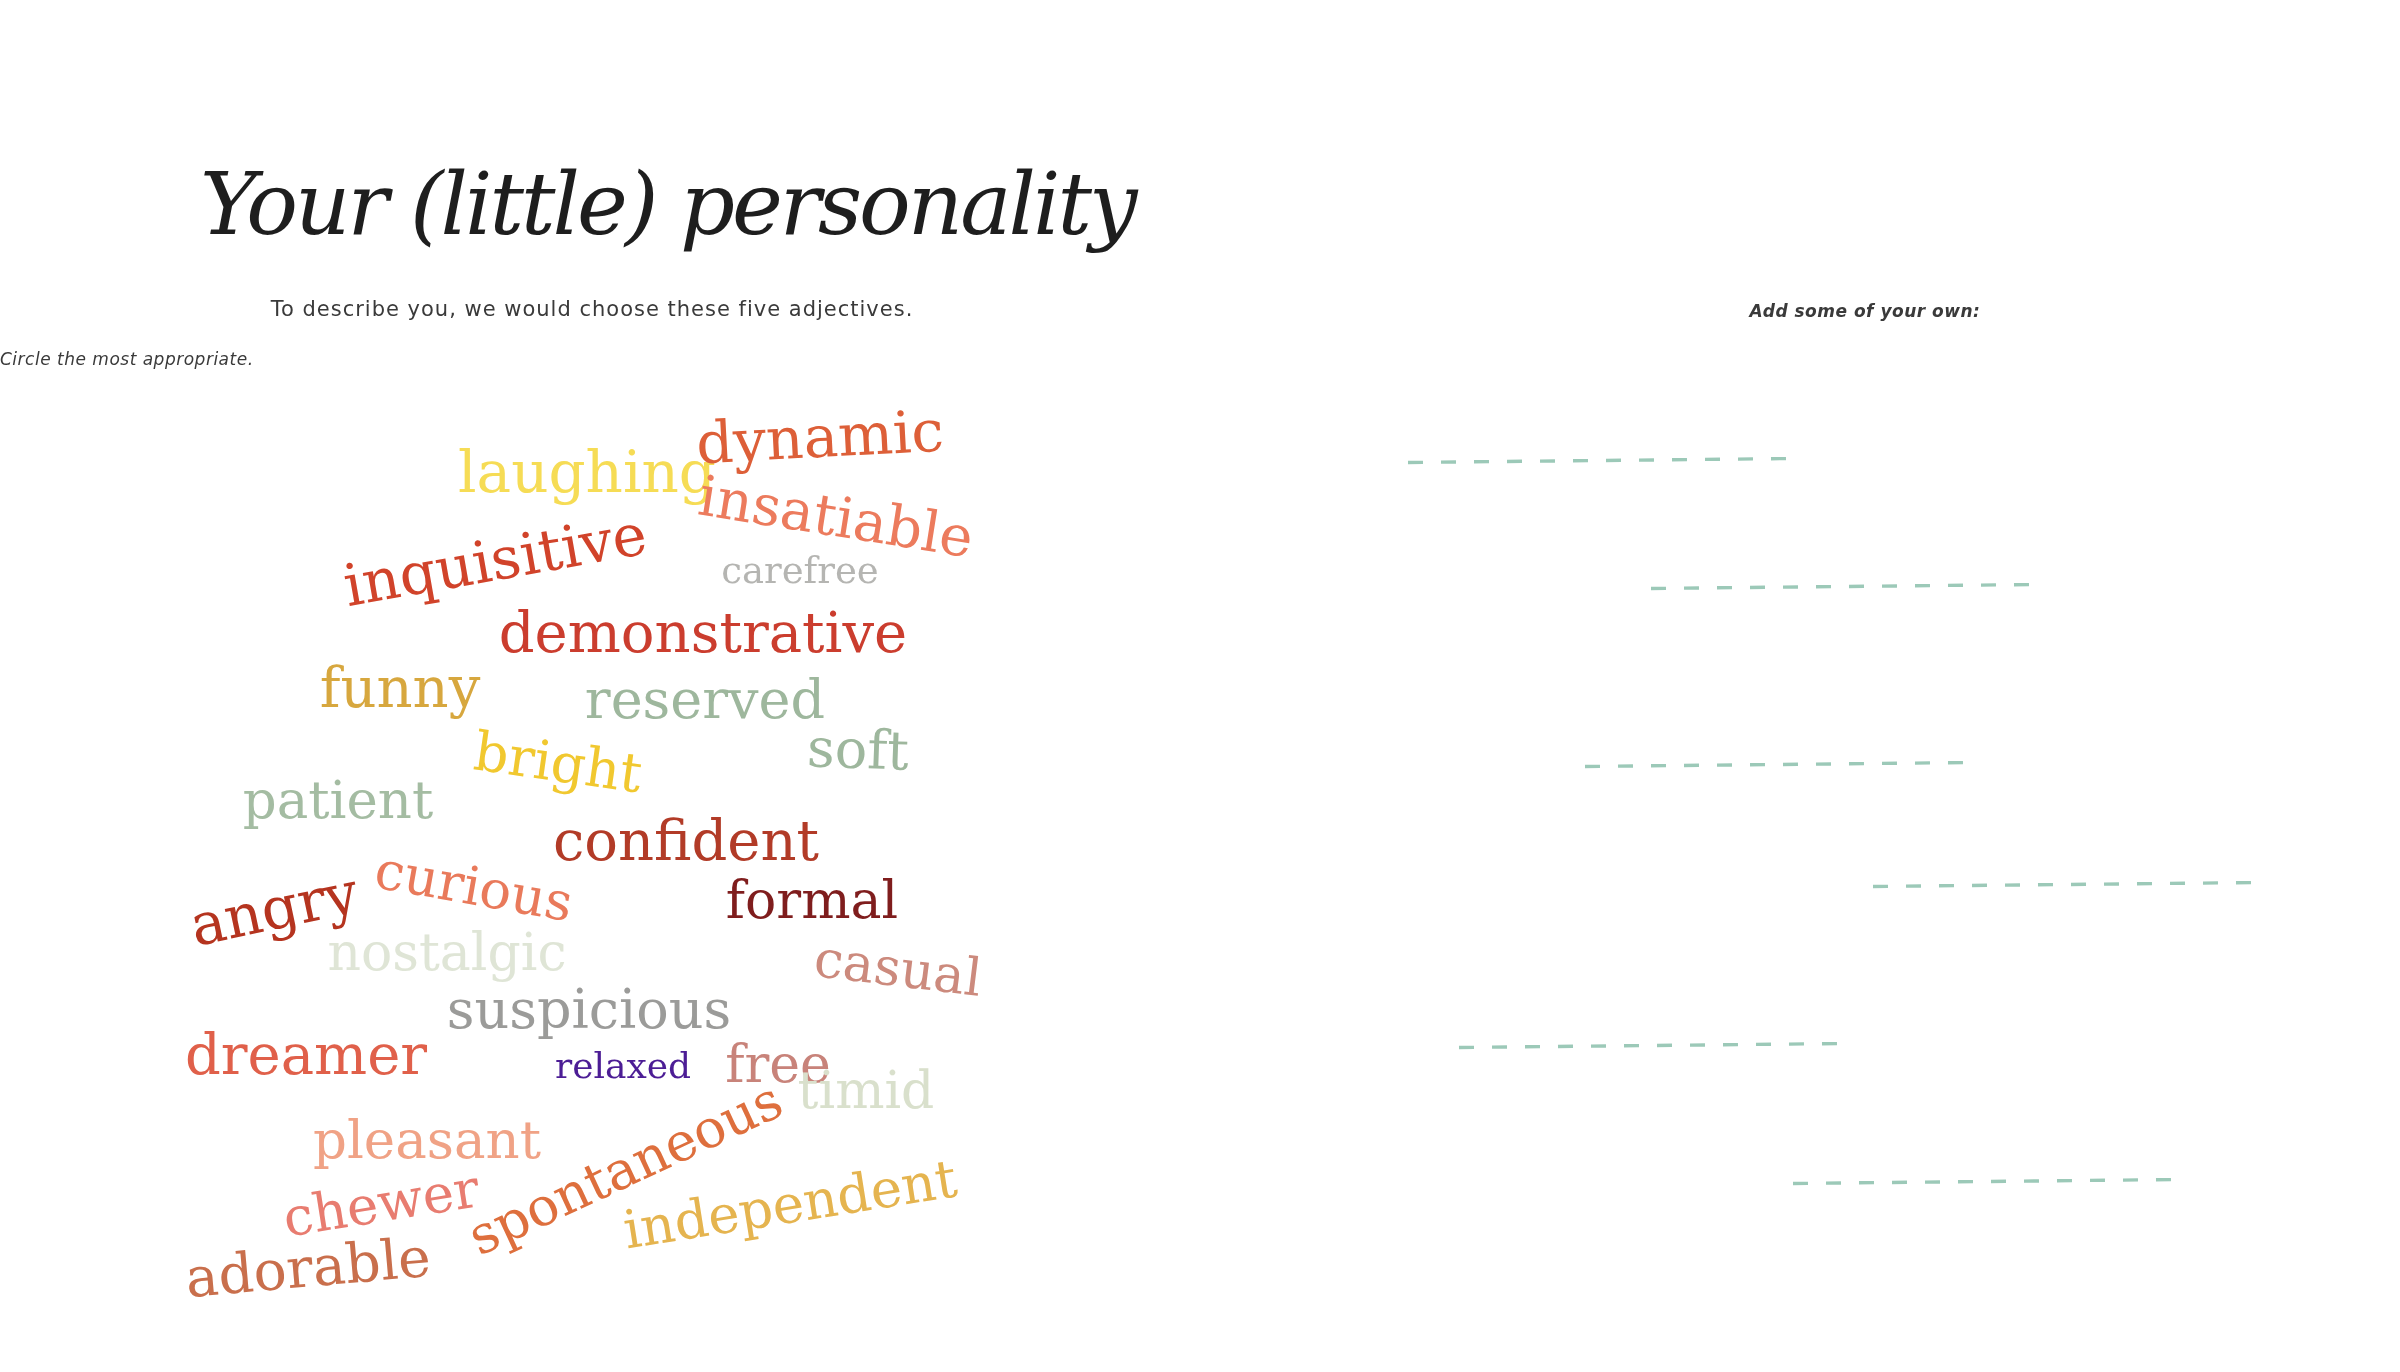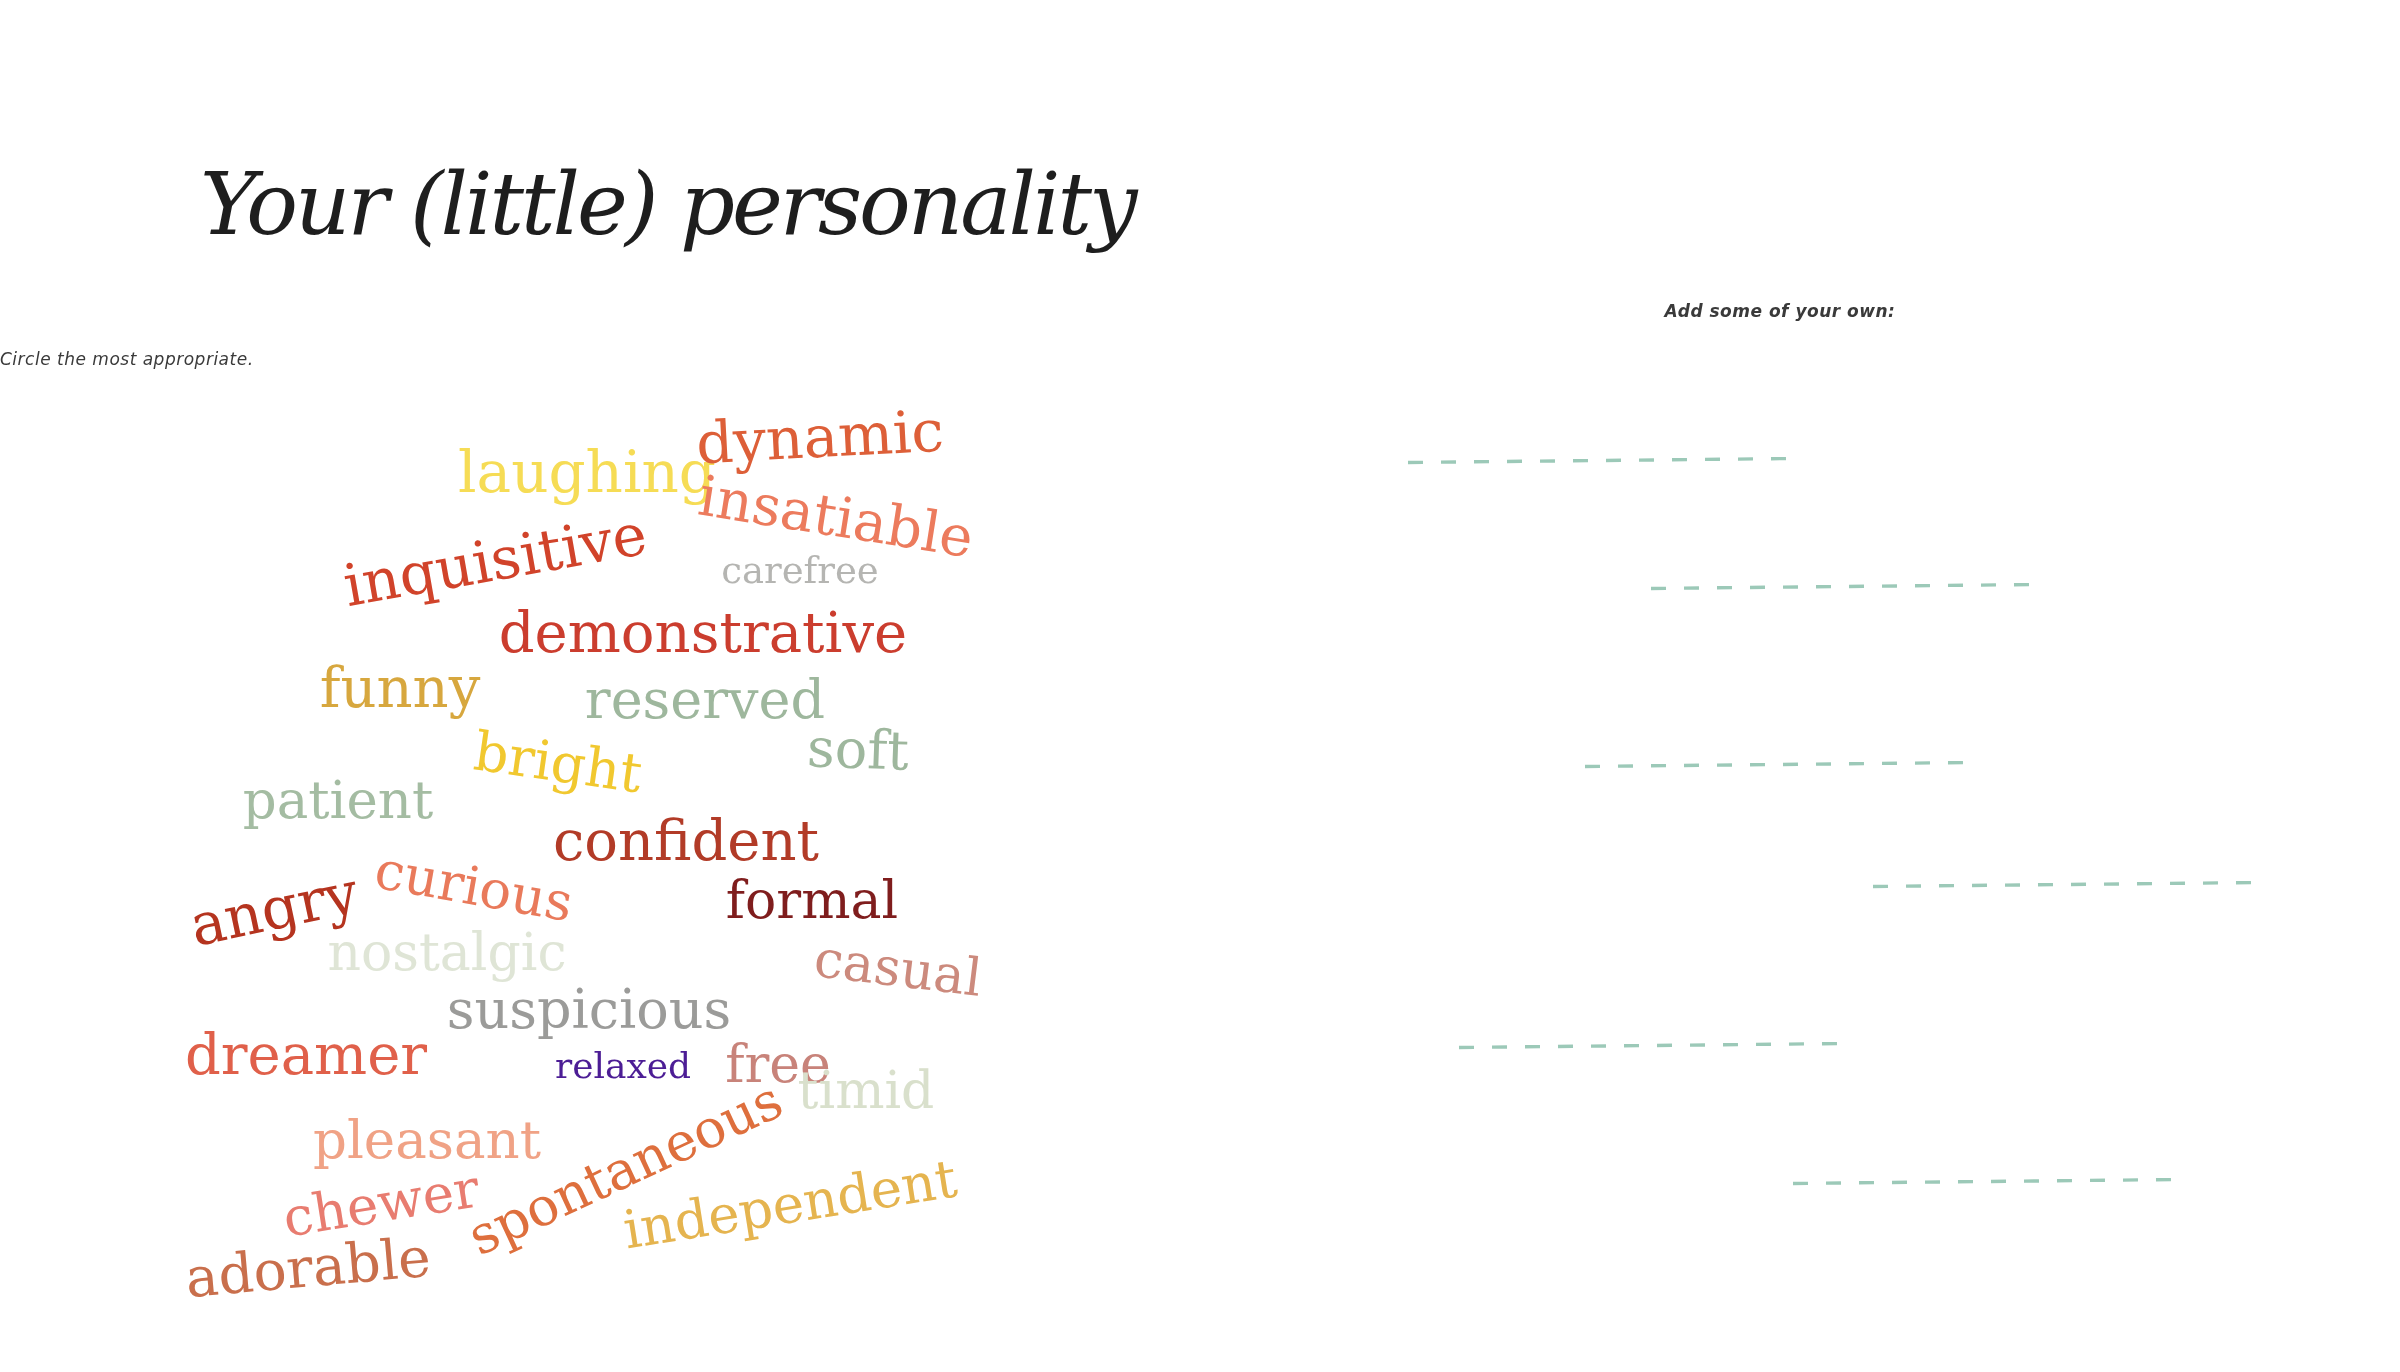--- a/index.html
+++ b/index.html
@@ -36,21 +36,21 @@
     left:0;top:332px;
     width:1184px;
     text-align:left;
     font-style:italic;
     font-size:17px;
     letter-spacing:.5px;
     color:#3a3a3a;
   }
   .add-label{
     position:absolute;
-    left:1575px;top:284px;
+    left:1660px;top:284px;
     width:410px;
     text-align:center;
     font-style:italic;
     font-weight:600;
     font-size:17px;
     letter-spacing:.5px;
     color:#3a3a3a;
   }
   .word{
     position:absolute;
@@ -65,20 +65,21 @@
   }
   .write-line svg{display:block;}
 </style>
 </head>
 <body>
 
 <div id="stage">
 
   <h1 class="title">Your (little) personality</h1>
 
+  <p class="subtitle">To describe you, we would choose these five adjectives.</p>
 
   <p class="instruction">Circle the most appropriate.</p>
 
   <p class="add-label">Add some of your own:</p>
 
   <div id="word-cloud">
       <span class="word" style="left: 587px; top: 472px; font-size: 58px; color: rgb(246, 220, 85); transform: translate(-50%, -50%) rotate(0deg);">laughing</span>
       <span class="word" style="left: 820px; top: 437px; font-size: 58px; color: rgb(221, 95, 56); transform: translate(-50%, -50%) rotate(-3deg);">dynamic</span>
       <span class="word" style="left: 836px; top: 517px; font-size: 56px; color: rgb(236, 123, 93); transform: translate(-50%, -50%) rotate(9deg);">insatiable</span>
       <span class="word" style="left: 495px; top: 560px; font-size: 58px; color: rgb(209, 67, 42); transform: translate(-50%, -50%) rotate(-10deg);">inquisitive</span>

